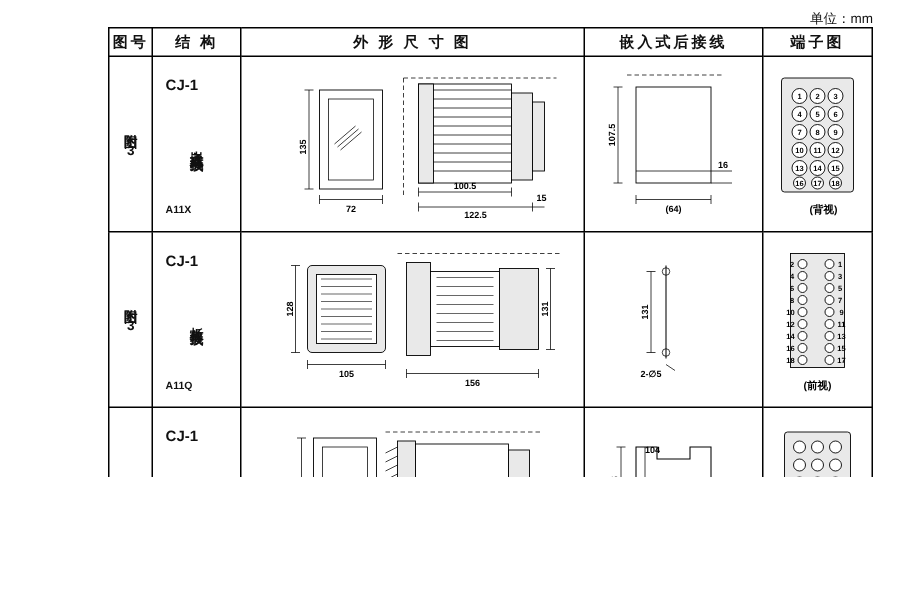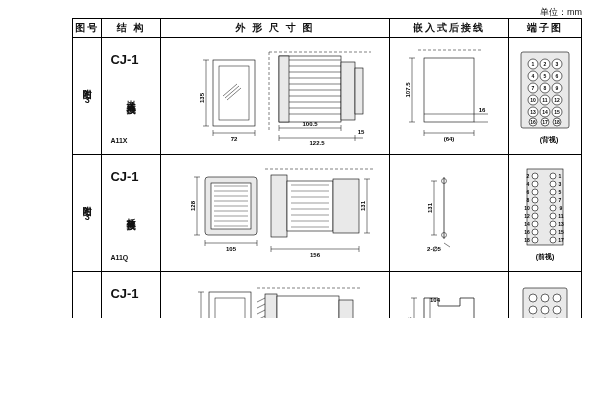--- a/index.html
+++ b/index.html
@@ -15,21 +15,21 @@
   .c2{width:62px;}
   .c3{width:228px;margin-top:40px;}
   .c4{width:118px;}
   .c5{width:72px;}
 
   .rowtall{height:116px;}
 
   .vert{writing-mode:vertical-rl;text-orientation:upright;font-size:9px;line-height:12px;letter-spacing:1px;display:inline-block;}
 
   .struct{position:relative;height:100%;display:flex;align-items:center;justify-content:center;}
-  .struct .code{position:absolute;left:8px;top:14px;font-size:13px;}
+  .struct .code{position:absolute;left:8px;top:14px;font-size:10px;}
   .struct .code2{position:absolute;left:8px;bottom:10px;font-size:7px;}
   .struct .vtxt{font-size:9px;}
 
   .cellwrap{position:relative;width:100%;height:100%;}
 
   svg{display:block;}
   .ln{stroke:#000;stroke-width:.7;fill:none;}
   .lnt{stroke:#000;stroke-width:.5;fill:none;}
   .dsh{stroke:#000;stroke-width:.5;fill:none;stroke-dasharray:3,2;}
   .fill-g{fill:#e9e9e9;stroke:#000;stroke-width:.6;}

